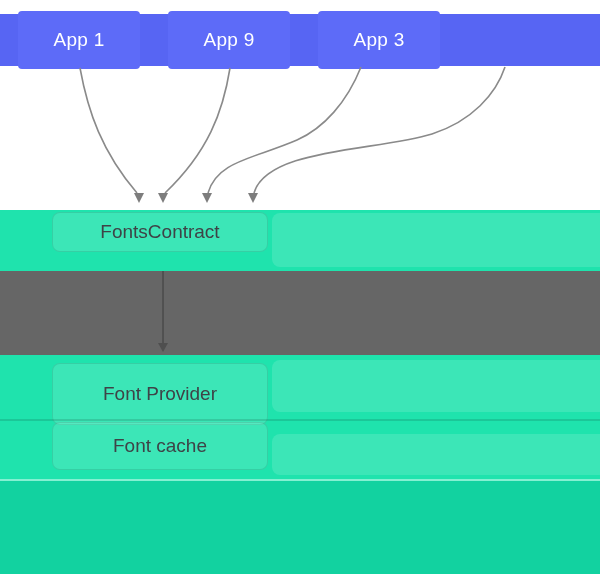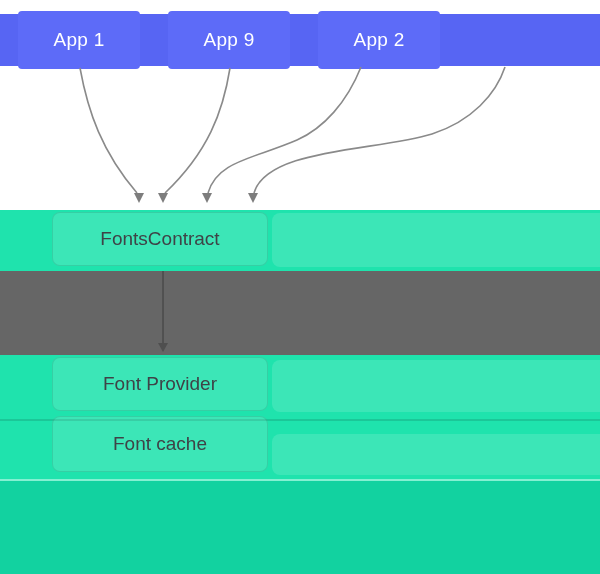--- a/index.html
+++ b/index.html
@@ -21,36 +21,36 @@
   .app-box.p1{left:18px}.app-box.p2{left:168px}.app-box.p3{left:318px}.app-box.p4{left:468px}
 
   
   .fc-band{top:210px;height:61px;background:#1FE3AD;}
   .teal-left-box{
     position:absolute;left:52px;width:216px;box-sizing:border-box;
     background:rgba(255,255,255,0.13);border:1px solid rgba(0,0,0,0.10);border-radius:8px;
     display:flex;align-items:center;justify-content:center;
     color:#3E4347;font-size:19px;
   }
-  .fc-band .teal-left-box{top:2px;height:54px;}
+  .fc-band .teal-left-box{top:2px;height:40px;}
   .teal-right-panel{
     position:absolute;left:272px;right:0;background:rgba(255,255,255,0.13);
     border-radius:8px 0 0 8px;
   }
   .fc-band .teal-right-panel{top:3px;height:54px;}
 
   
   .gray-band{top:271px;height:84px;background:#666666;}
 
   
   .rows-band{top:355px;height:126px;background:#1FE3AD;}
-  .row-provider-box{top:2px;height:54px;}
+  .row-provider-box{top:8px;height:62px;}
   .row-provider-panel{top:5px;height:52px;}
   .row-sep{position:absolute;left:0;right:0;top:64px;height:2px;background:rgba(0,0,0,0.12);}
-  .row-cache-box{top:61px;height:56px;}
+  .row-cache-box{top:67px;height:48px;}
   .row-cache-panel{top:79px;height:41px;}
   .row-bottom-line{position:absolute;left:0;right:0;top:124px;height:2px;background:rgba(255,255,255,0.45);}
 
   
   .bottom-band{top:481px;height:93px;background:#12D2A0;}
 
   
   .arrows{position:absolute;left:0;top:0;width:600px;height:574px;pointer-events:none;}
 </style>
 </head>
@@ -59,21 +59,21 @@
 <div class="stage">
 
   <div class="band app-bar"></div>
   <div class="app-box p1">
     <span>App 1</span>
   </div>
   <div class="app-box p2">
     <span>App 9</span>
   </div>
   <div class="app-box p3">
-    <span>App 2</span>
+    <span>App 3</span>
   </div>
 
   <div class="band fc-band">
     <div class="teal-left-box">
       <span>FontsContract</span>
     </div>
     <div class="teal-right-panel"></div>
   </div>
 
   <div class="band gray-band"></div>

